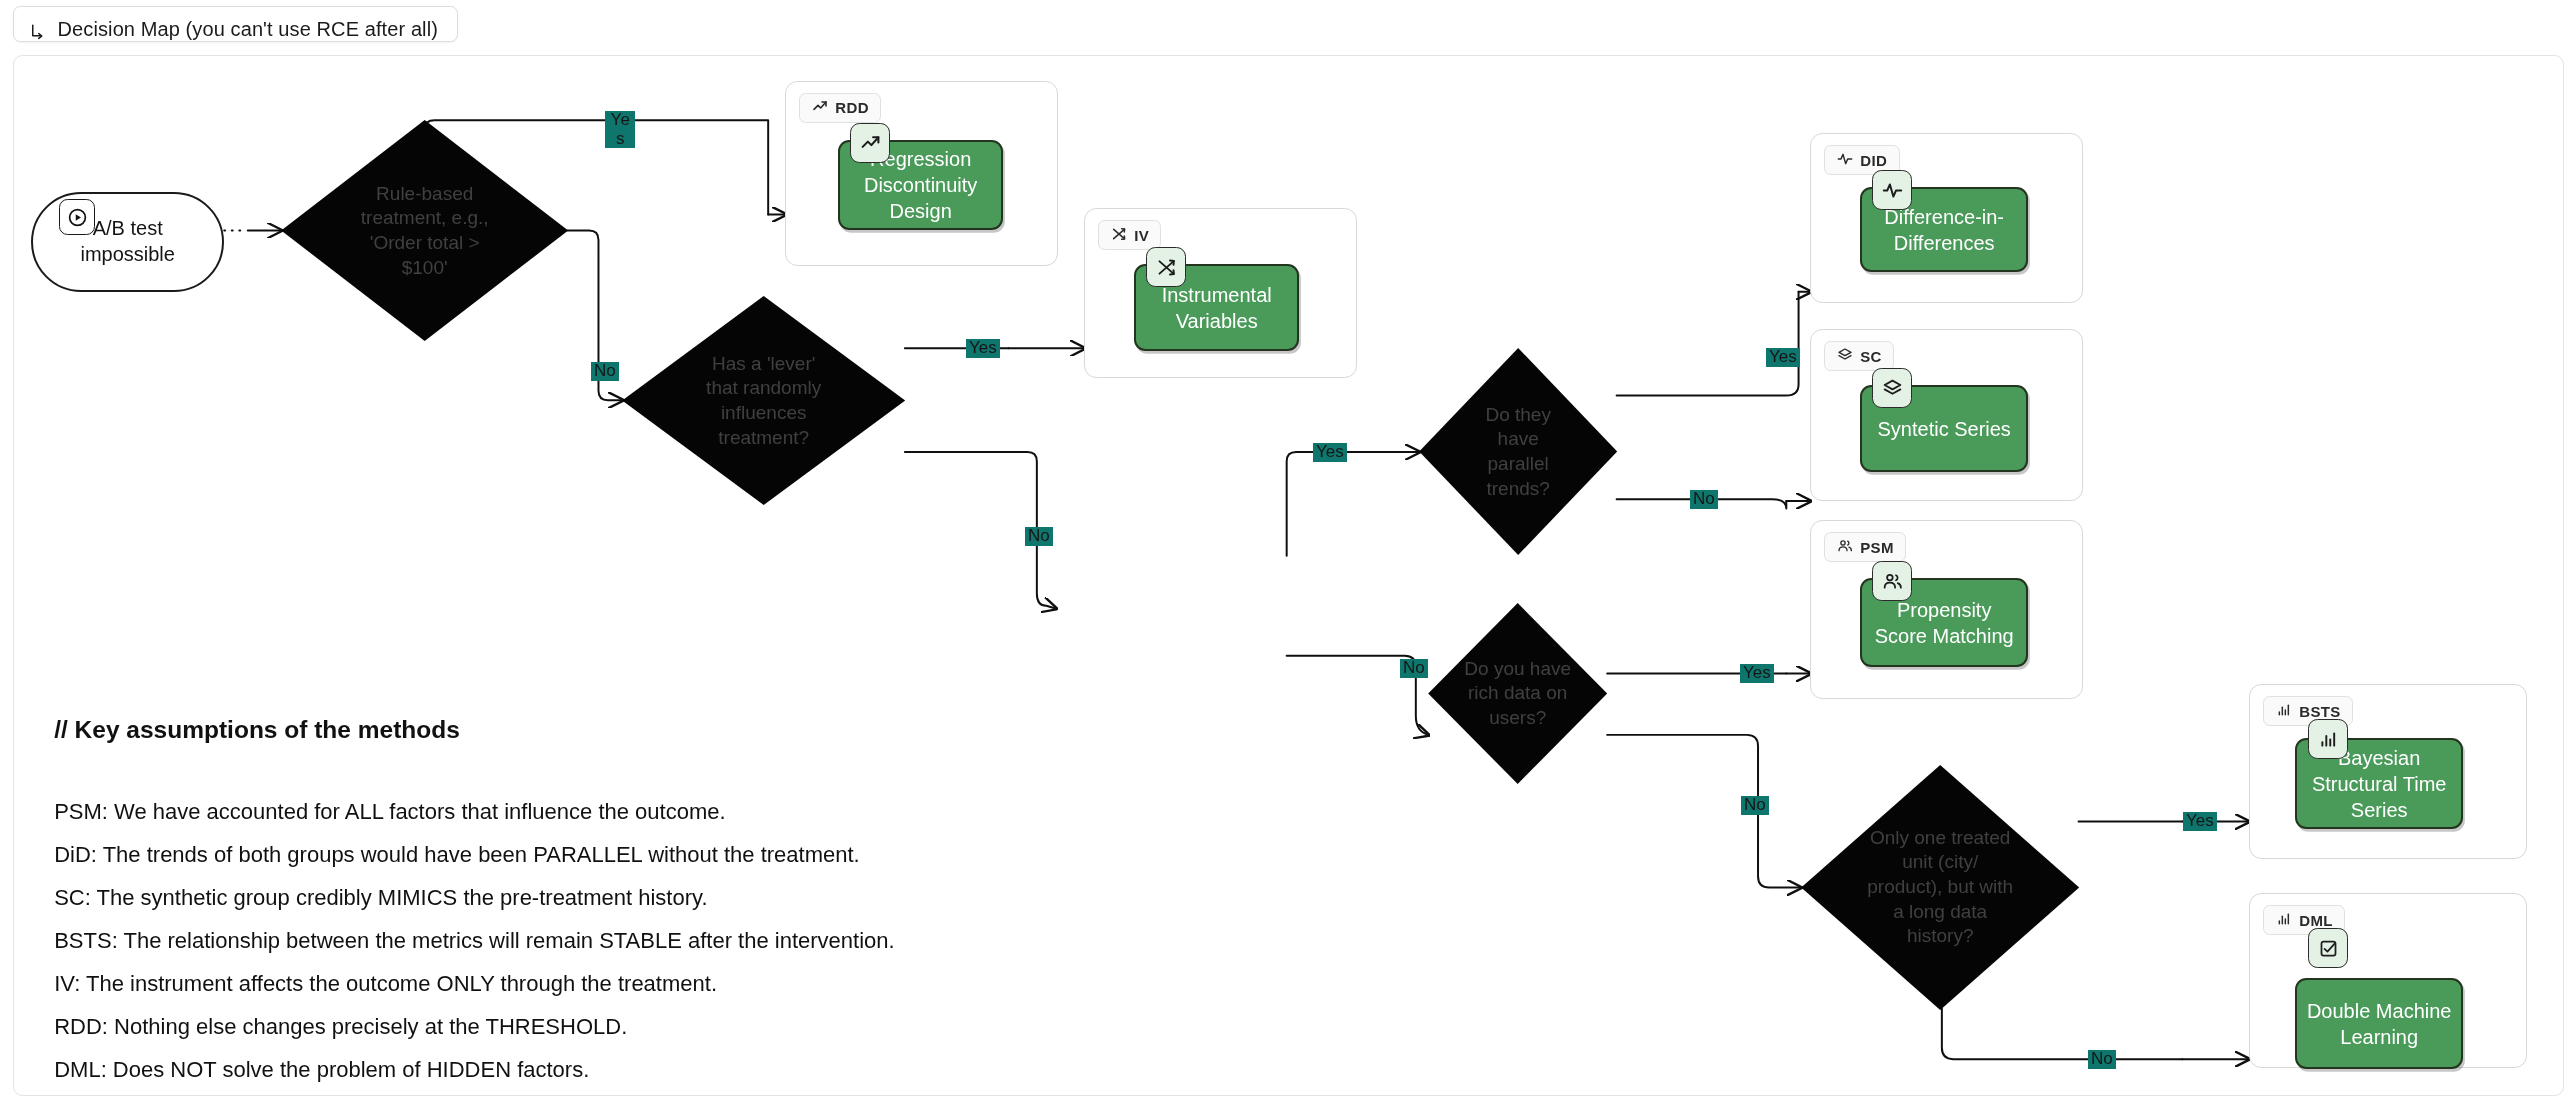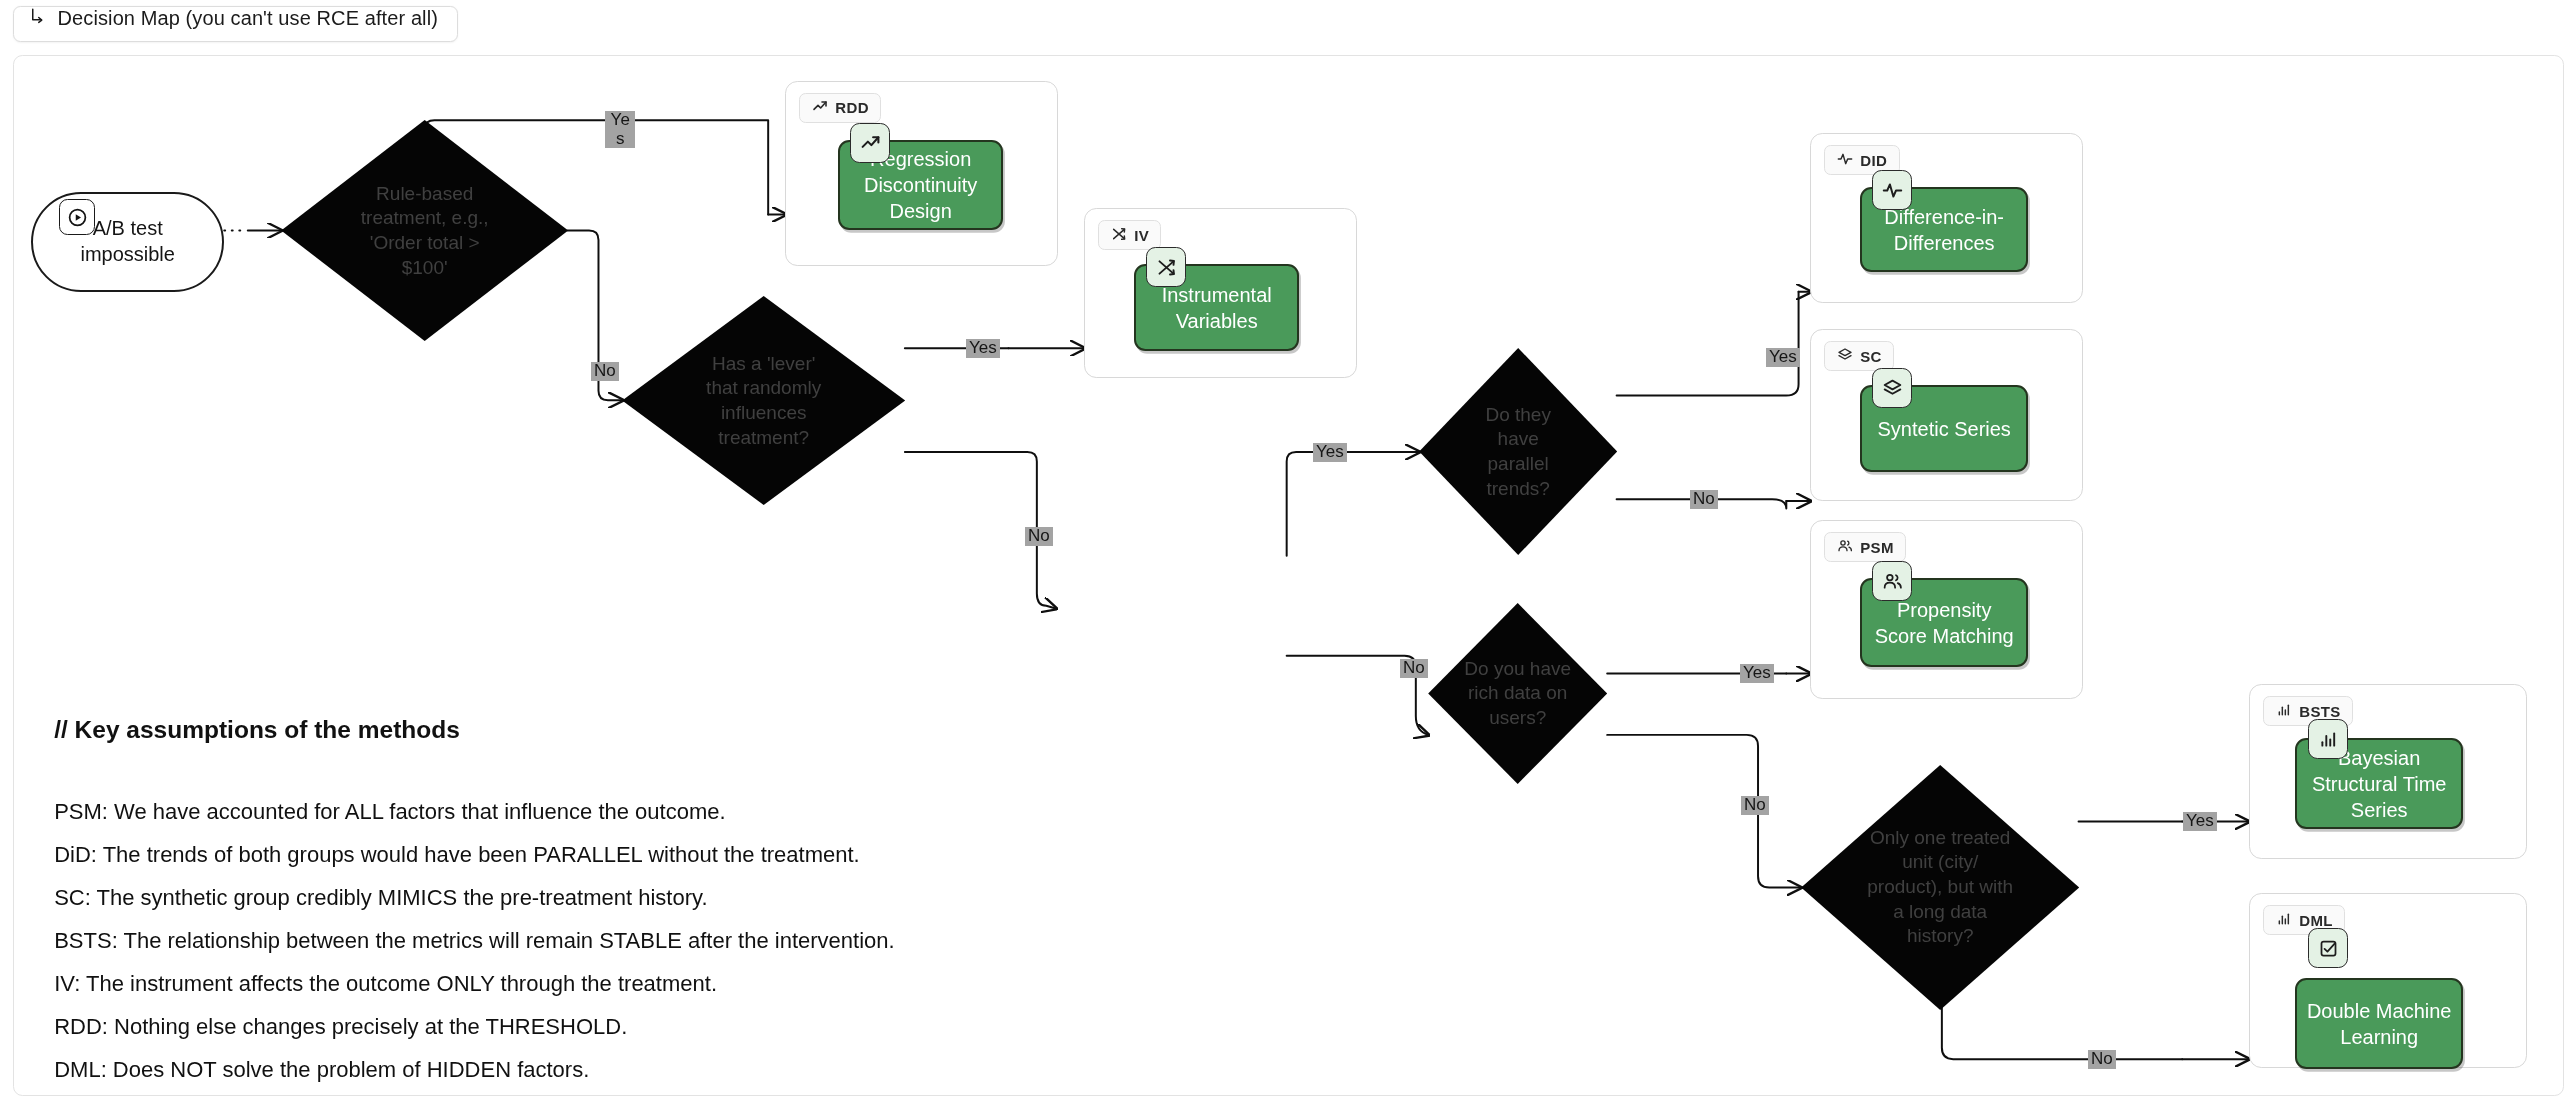--- a/index.html
+++ b/index.html
@@ -16,21 +16,21 @@
     overflow: hidden;
   }
 
   
   .tab-chip {
     position: absolute;
     left: 13.2px;
     top: 5.7px;
     height: 36px;
     display: flex;
-    align-items: flex-start;
+    align-items: flex-end;
     gap: 10.4px;
     padding: 0 19px 0 15px;
     background: #ffffff;
     border: 1.5px solid #dddddd;
     border-radius: 7.5px;
     box-sizing: border-box;
     box-shadow: 0 0.9px 1.9px rgba(0,0,0,0.05);
   }
   .tab-chip .tab-label {
     font-size: 20px;
@@ -166,21 +166,21 @@
     white-space: pre-line;
     padding: 7.5px;
     box-shadow: 1.9px 2.8px 0 rgba(0,0,0,0.22);
   }
 
   
   .edge-label {
     position: absolute;
     font-size: 17px;
     color: #161616;
-    background: #a3a3a3;
+    background: #0f766e;
     padding: 0 2.8px;
     line-height: 1.1;
     text-align: center;
     white-space: pre-line;
   }
 
   
   .notes {
     position: absolute;
     left: 40px;

